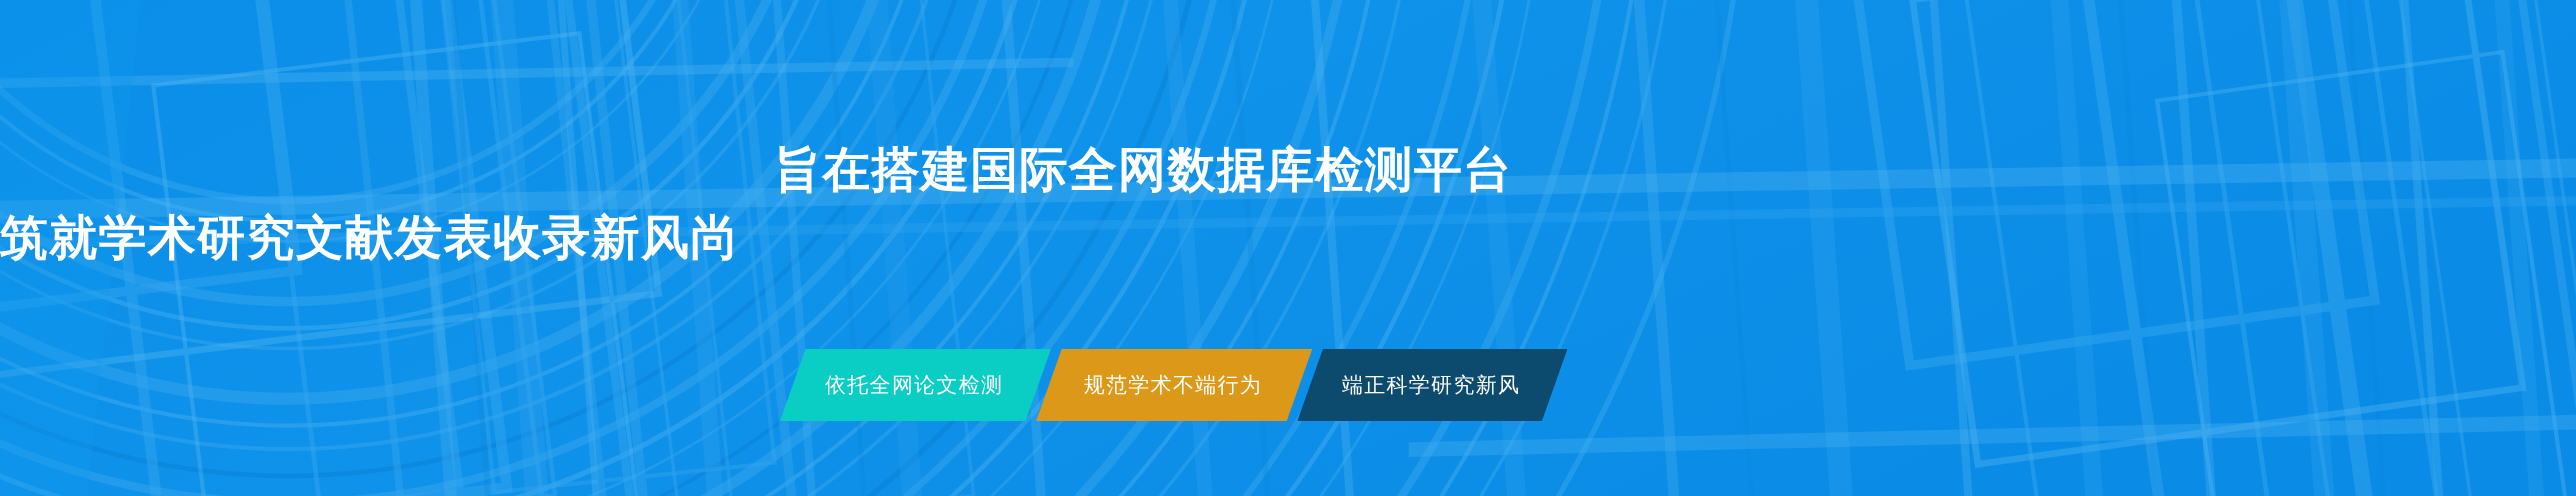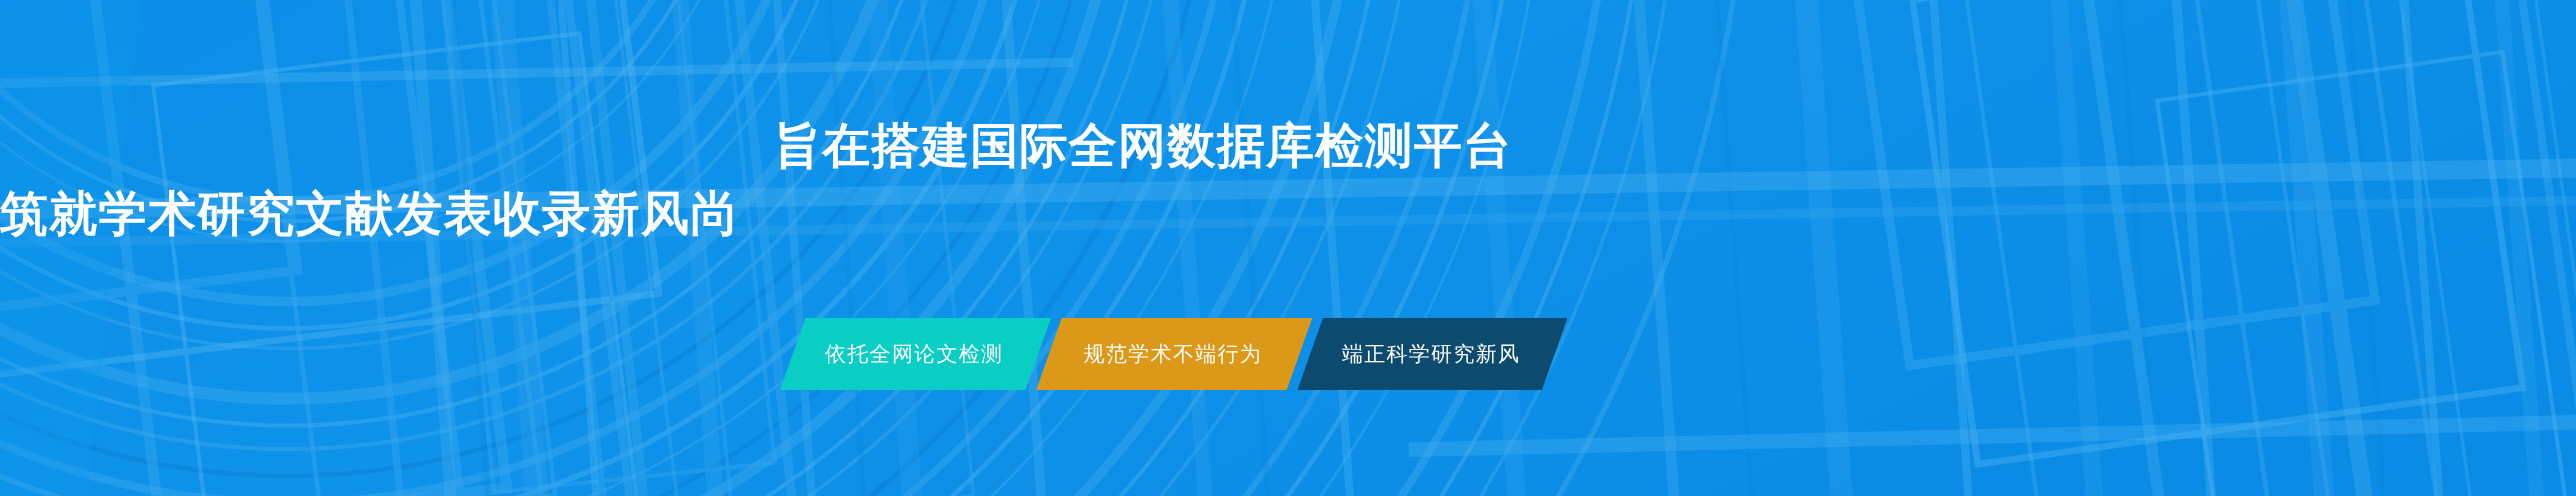--- a/index.html
+++ b/index.html
@@ -25,21 +25,21 @@
     inset: 0;
     width: 2576px;
     height: 496px;
     display: block;
   }
 
   
   .headline-block {
     position: absolute;
     left: 0;
-    top: 112px;
+    top: 136px;
     width: 2144px;
     z-index: 5;
   }
   .headline-line {
     color: #ffffff;
     font-size: 48px;
     line-height: 68px;
     font-weight: 700;
     letter-spacing: 1.3px;
     white-space: nowrap;
@@ -64,20 +64,21 @@
     align-items: center;
     justify-content: center;
     color: #ffffff;
     font-size: 21px;
     letter-spacing: 1.3px;
     font-weight: 400;
     white-space: nowrap;
     -webkit-clip-path: polygon(25.5px 0, 100% 0, calc(100% - 25.5px) 100%, 0 100%);
     clip-path: polygon(25.5px 0, 100% 0, calc(100% - 25.5px) 100%, 0 100%);
     margin-right: -14.8px;
+    margin-top: 31px;
   }
   .tag .tag-label { position: relative; z-index: 2; transform: translateX(-1.3px); }
   .tag-1 { width: 271px; }
   .tag-2 { width: 276px; align-items: center; }
   .tag-3 { width: 270px; margin-right: 0; }
 </style>
 </head>
 <body>
 
 <div id="banner">

